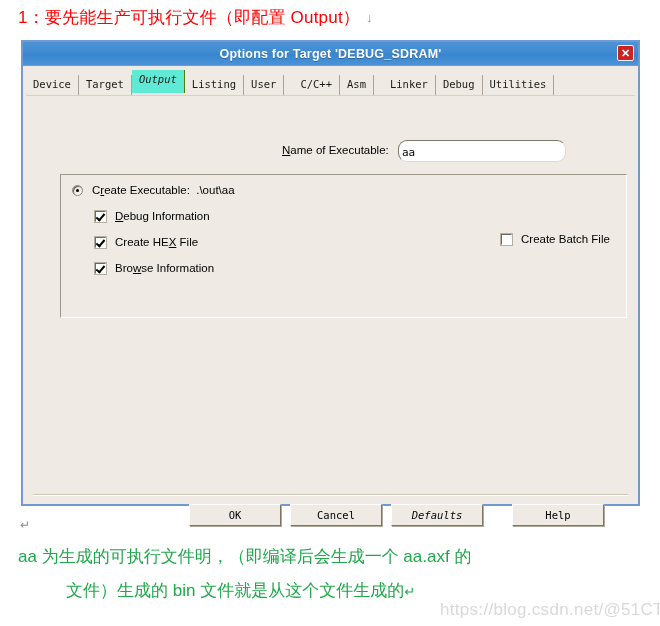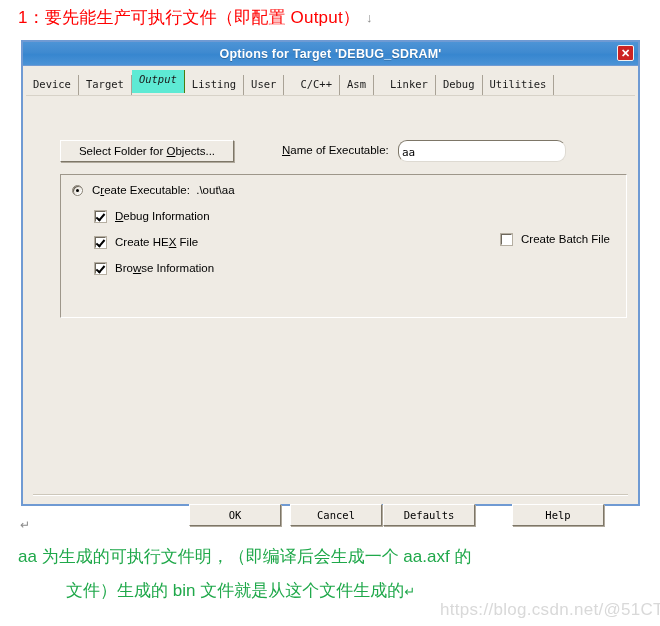--- a/index.html
+++ b/index.html
@@ -255,21 +255,21 @@
   .bottom-btn {
     position: absolute;
     top: 438px;
     height: 22px;
     line-height: 20px;
     font-family: "DejaVu Sans Mono", "Liberation Mono", monospace;
     font-size: 10.5px;
   }
   #btn-ok     { left: 166px; width: 92px; }
   #btn-cancel { left: 267px; width: 92px; }
-  #btn-defaults { left: 360px; width: 92px; }
+  #btn-defaults { left: 368px; width: 92px; font-style: italic; }
   #btn-help   { left: 489px; width: 92px; }
 
   
   .ret-mark {
     position: absolute;
     left: 20px;
     top: 518px;
     font-size: 12px;
     color: #8a8a8a;
   }
@@ -317,23 +317,20 @@
       <div class="tab sel">Output</div>
       <div class="tab">Listing</div>
       <div class="tab">User</div>
       <div class="tab gap">C/C++</div>
       <div class="tab">Asm</div>
       <div class="tab gap">Linker</div>
       <div class="tab">Debug</div>
       <div class="tab">Utilities</div>
     </div>
 
-    <div class="btn select-folder-btn">
-      <span>Select Folder for <span class="u">O</span>bjects...</span>
-    </div>
 
     <div class="exec-label">
       <span class="u">N</span>ame of Executable:
     </div>
 
     <input class="exec-input" type="text" value="aa" style="">
 
     <div class="group-box"></div>
 
     <div class="opt-row" style="left:49px; top:118px;">

